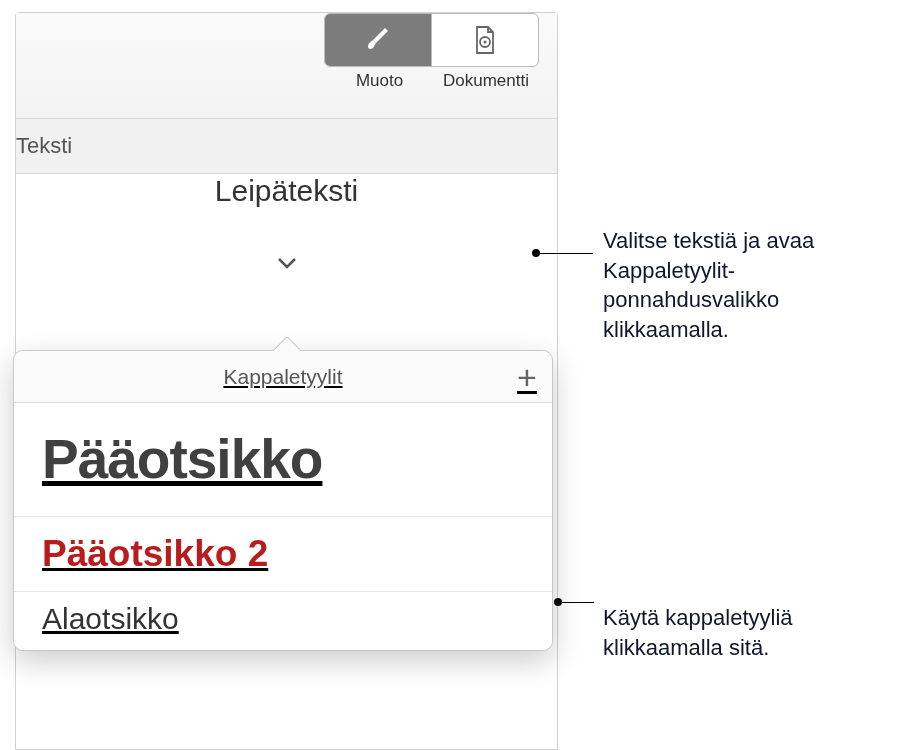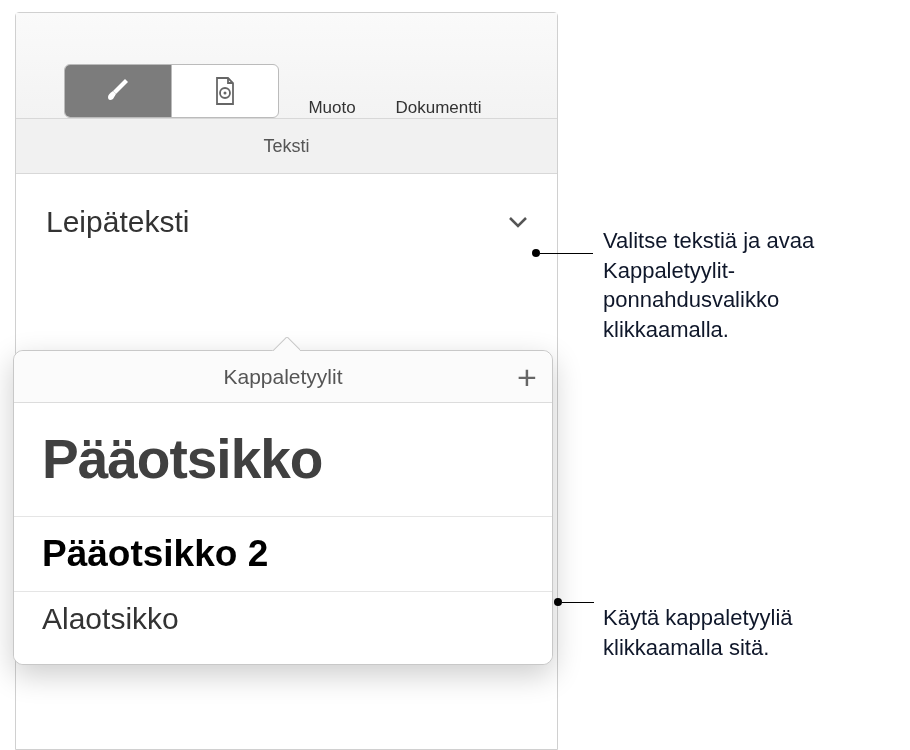--- a/index.html
+++ b/index.html
@@ -46,55 +46,56 @@
     .seg-divider {
       width: 1px;
       background: #bbb;
     }
     .toolbar-wrap {
       position: relative;
       height: 106px;
       border-bottom: 1px solid #d8d8d8;
       background: linear-gradient(#fafafa, #f3f3f3);
       display: flex;
-      flex-direction: row;
+      flex-direction: column;
       align-items: flex-end;
-      justify-content: center;
+      justify-content: flex-start;
       padding-right: 18px;
     }
     .labels-under {
       display: flex;
       margin-top: 4px;
     }
     .lbl {
       width: 106px;
       text-align: center;
       font-size: 17px;
       color: #333;
     }
     .lbl:first-child { width: 107px; }
     
     .tab-header {
       height: 55px;
       background: #f1f1f1;
       border-bottom: 1px solid #d8d8d8;
       display: flex;
       align-items: center;
-      justify-content: center;
-      font-size: 18px;
+      justify-content: flex-start;
+      font-size: 22px;
       color: #555;
       font-weight: 500;
     }
     .style-row {
       height: 95px;
       display: flex;
       align-items: center;
       padding: 0 30px;
       background: #fff;
       position: relative;
+      flex-direction: column;
     }
     .style-name {
       font-size: 30px;
       color: #333;
       flex: 1;
     }
     .chevron {
       cursor: pointer;
     }
     .chevron svg {
@@ -104,20 +105,21 @@
     
     .popover {
       position: absolute;
       left: 13px;
       top: 350px;
       width: 540px;
       background: #fff;
       border: 1px solid #c8c8c8;
       border-radius: 10px;
       box-shadow: 0 10px 30px rgba(0,0,0,0.2);
+      text-decoration: underline;
     }
     .popover-arrow {
       position: absolute;
       top: -14px;
       left: 258px;
       width: 28px;
       height: 14px;
       overflow: hidden;
     }
     .popover-arrow::before {
@@ -176,21 +178,21 @@
     .style-title {
       font-size: 55px;
       font-weight: 800;
       color: #404040;
       letter-spacing: -1px;
       line-height: 1.1;
     }
     .style-title2 {
       font-size: 37px;
       font-weight: 700;
-      color: #000000;
+      color: #b91c1c;
     }
     .style-sub {
       font-size: 30px;
       font-weight: 400;
       color: #333;
     }
     
     
     .callout {
       position: absolute;
@@ -260,21 +262,21 @@
     <div class="popover-title">Kappaletyylit</div>
     <div class="plus-btn">+</div>
   </div>
   <div class="style-list">
     <div class="style-item" style="padding:26px 28px">
       <div class="style-title">Pääotsikko</div>
     </div>
     <div class="style-item">
       <div class="style-title2">Pääotsikko 2</div>
     </div>
-    <div class="style-item" style="padding:10px 28px 28px">
+    <div class="style-item" style="padding:10px 28px 14px">
       <div class="style-sub">Alaotsikko</div>
     </div>
   </div>
 </div>
 
 <div class="callout-dot" style="left:532px;top:249px"></div>
 <div class="callout-line" style="left:540px;top:253px;width:53px"></div>
 <div class="callout" style="left:603px;top:226px;width:300px">
   <span>Valitse tekstiä ja avaa Kappaletyylit-ponnahdusvalikko klikkaamalla.</span>
 </div>

